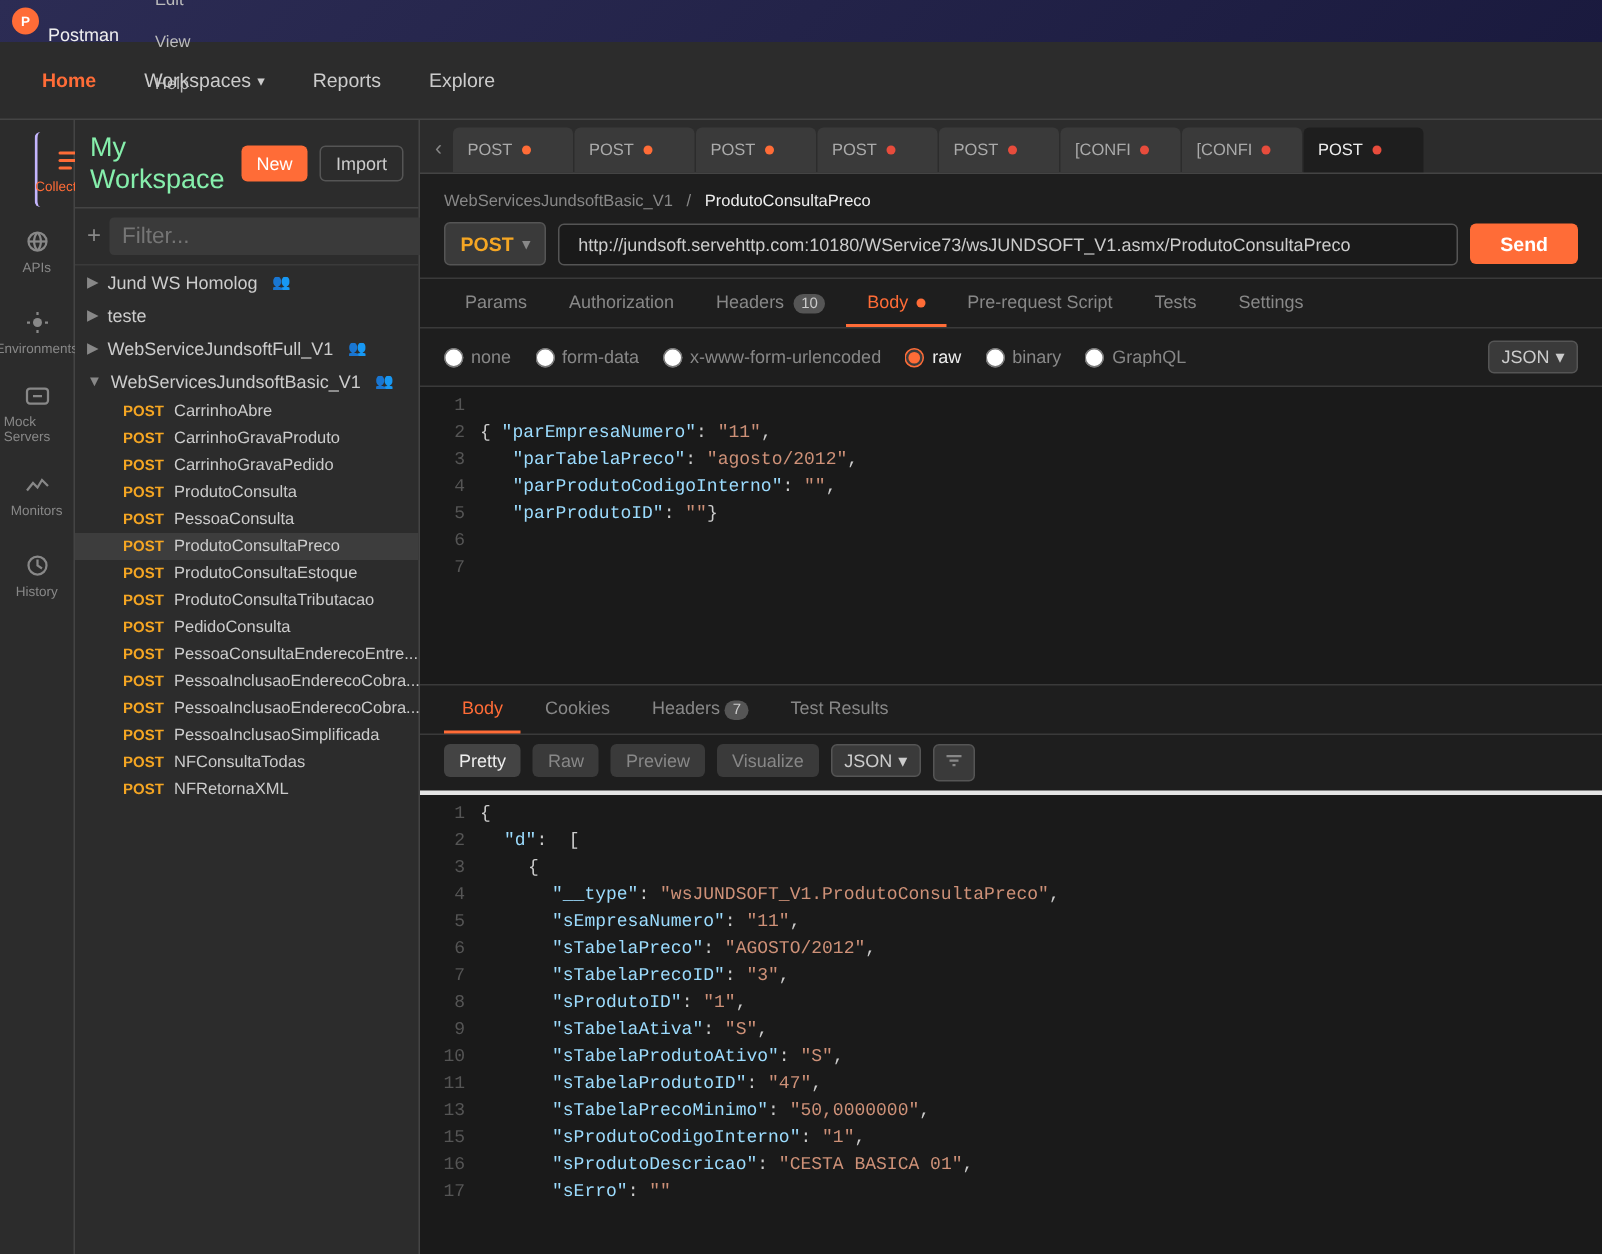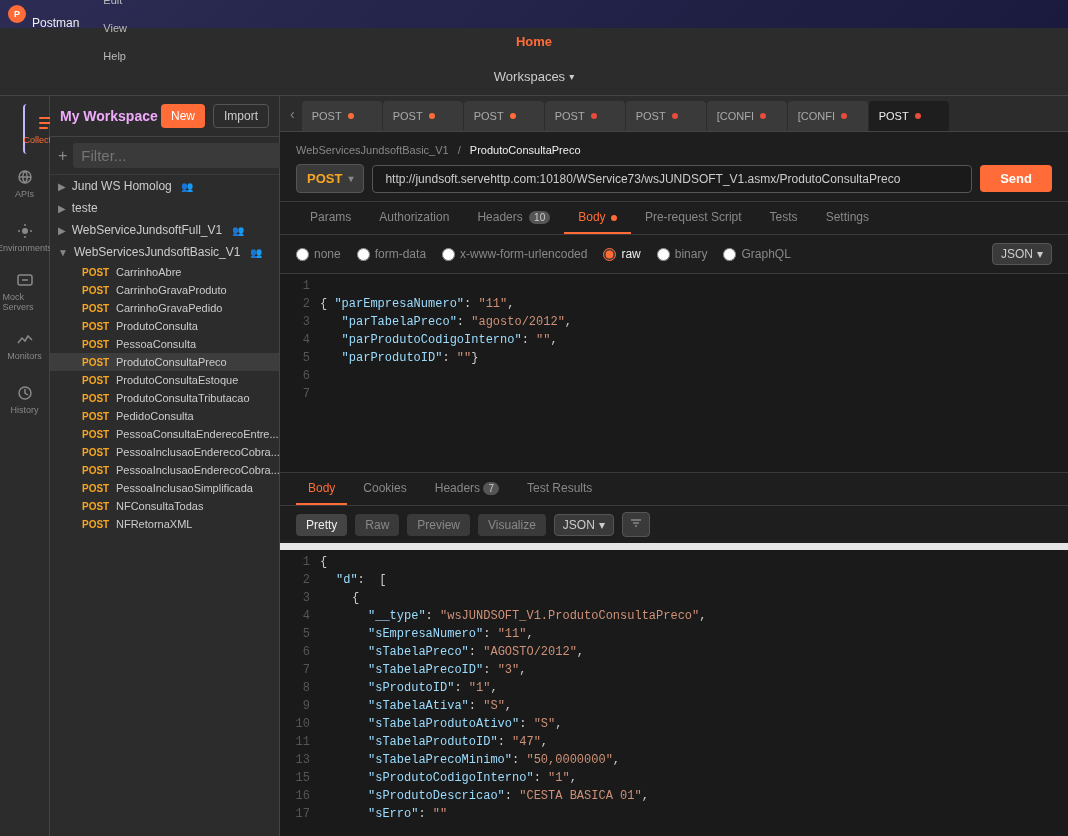--- a/index.html
+++ b/index.html
@@ -6,41 +6,41 @@
     body { font-family: -apple-system, BlinkMacSystemFont, 'Segoe UI', sans-serif; font-size: 12px; background: #1a1a2e; color: #ccc; height: 836px; overflow: hidden; }
 
     
     #titlebar { background: linear-gradient(135deg, #2c2c54 0%, #1a1a3e 100%); height: 28px; display: flex; align-items: center; padding: 0 8px; color: white; font-size: 12px; }
     #titlebar .app-icon { width: 18px; height: 18px; background: #ff6c37; border-radius: 50%; margin-right: 6px; display: flex; align-items: center; justify-content: center; color: white; font-size: 9px; font-weight: bold; }
     #titlebar .app-title { font-size: 12px; color: #eee; margin-top: 17px; }
     #titlebar .menu-items { display: flex; margin-left: 24px; gap: 16px; font-size: 11px; color: #bbb; flex-direction: column; }
     #titlebar .menu-items span { cursor: pointer; }
 
     
-    #topnav { background: #2c2c2c; height: 68px; display: flex; align-items: center; padding: 0 16px; gap: 8px; border-bottom: 1px solid #444; flex-direction: column; }
+    #topnav { background: #2c2c2c; height: 52px; display: flex; align-items: center; padding: 0 16px; gap: 8px; border-bottom: 1px solid #444; }
     #topnav .nav-home { color: #ff6c37; font-weight: 600; font-size: 13px; padding: 6px 12px; cursor: pointer; }
     #topnav .nav-item { color: #ccc; font-size: 13px; padding: 6px 12px; cursor: pointer; border-radius: 4px; }
     #topnav .nav-workspaces { display: flex; align-items: center; gap: 4px; }
     #topnav .nav-workspaces .chevron { font-size: 10px; }
     #topnav .search-bar { margin-left: auto; background: #3a3a3a; border: 1px solid #555; border-radius: 4px; padding: 6px 12px; display: flex; align-items: center; gap: 8px; min-width: 240px; cursor: pointer; color: #888; }
     #topnav .search-bar svg { width: 14px; height: 14px; fill: #888; }
 
     
     #main { display: flex; height: calc(836px - 28px - 52px); }
 
     
     #sidebar-icons { width: 50px; background: #2c2c2c; display: flex; flex-direction: column; align-items: center; padding-top: 8px; gap: 4px; border-right: 1px solid #444; }
     .sidebar-icon-item { width: 44px; height: 50px; display: flex; flex-direction: column; align-items: center; justify-content: center; gap: 3px; cursor: pointer; border-radius: 4px; color: #888; font-size: 9px; }
     .sidebar-icon-item.active { color: #ff6c37; border-left: 2px solid #c4b5fd; margin-left: 40px; }
     .sidebar-icon-item svg { width: 18px; height: 18px; }
 
     
     #sidebar-panel { width: 230px; background: #2c2c2c; border-right: 1px solid #444; display: flex; flex-direction: column; }
     #sidebar-header { padding: 8px 10px; display: flex; align-items: center; justify-content: space-between; border-bottom: 1px solid #444; }
-    #sidebar-header .workspace-title { font-size: 14px; font-weight: 700; color: #f0abfc; }
+    #sidebar-header .workspace-title { font-size: 18px; font-weight: 400; color: #86efac; }
     #sidebar-header .header-actions { display: flex; gap: 8px; }
     #sidebar-header .btn-new { background: #ff6c37; color: white; border: none; border-radius: 4px; padding: 4px 10px; font-size: 12px; cursor: pointer; font-weight: 500; }
     #sidebar-header .btn-import { background: transparent; color: #ccc; border: 1px solid #555; border-radius: 4px; padding: 4px 10px; font-size: 12px; cursor: pointer; }
     #sidebar-toolbar { padding: 6px 8px; display: flex; align-items: center; gap: 6px; border-bottom: 1px solid #3a3a3a; }
     #sidebar-toolbar .search-input { flex: 1; background: #3a3a3a; border: none; border-radius: 3px; padding: 4px 8px; color: #ccc; font-size: 15px; }
     #sidebar-content { flex: 1; overflow-y: auto; }
 
     .collection-item { padding: 4px 8px; display: flex; align-items: center; gap: 6px; cursor: pointer; color: #ccc; }
     .collection-item .arrow { color: #888; font-size: 10px; }
     .collection-item .name { font-size: 12px; text-align: right; }
@@ -97,21 +97,21 @@
     .line-content { color: #ccc; white-space: pre; padding-top: 1px; }
     .code-key { color: #9cdcfe; }
     .code-str { color: #ce9178; }
     .code-punct { color: #ccc; }
 
     
     #response-area { background: #1e1e1e; border-top: 1px solid #3a3a3a; display: flex; flex-direction: column; height: 380px; }
     #response-tabs { display: flex; align-items: center; padding: 0 16px; border-bottom: 1px solid #3a3a3a; gap: 4px; }
     .resp-tab { padding: 8px 12px; font-size: 12px; color: #888; cursor: pointer; border-bottom: 2px solid transparent; }
     .resp-tab.active { color: #ff6c37; border-bottom: 2px solid #ff6c37; }
-    #response-options { display: flex; align-items: center; padding: 6px 16px; gap: 8px; border-bottom: 7px solid #e5e5e5; }
+    #response-options { display: flex; align-items: flex-start; padding: 6px 16px; gap: 8px; border-bottom: 3px solid #e5e5e5; }
     .resp-option { padding: 4px 10px; background: #3a3a3a; border-radius: 4px; font-size: 12px; color: #888; cursor: pointer; }
     .resp-option.active { background: #444; color: #eee; }
     .json-resp-selector { background: #3a3a3a; border: 1px solid #555; border-radius: 4px; padding: 3px 8px; color: #ccc; font-size: 12px; cursor: pointer; display: flex; align-items: center; gap: 4px; }
     .resp-icon-btn { background: #3a3a3a; border: 1px solid #555; border-radius: 4px; padding: 3px 6px; cursor: pointer; color: #888; }
     .resp-code-editor { flex: 1; overflow-y: auto; font-family: 'Courier New', monospace; font-size: 12px; background: #1a1a1a; padding: 4px 0; }
     .indent1 { padding-left: 16px; }
     .indent2 { padding-left: 32px; }
     .indent3 { padding-left: 48px; }
 
     

